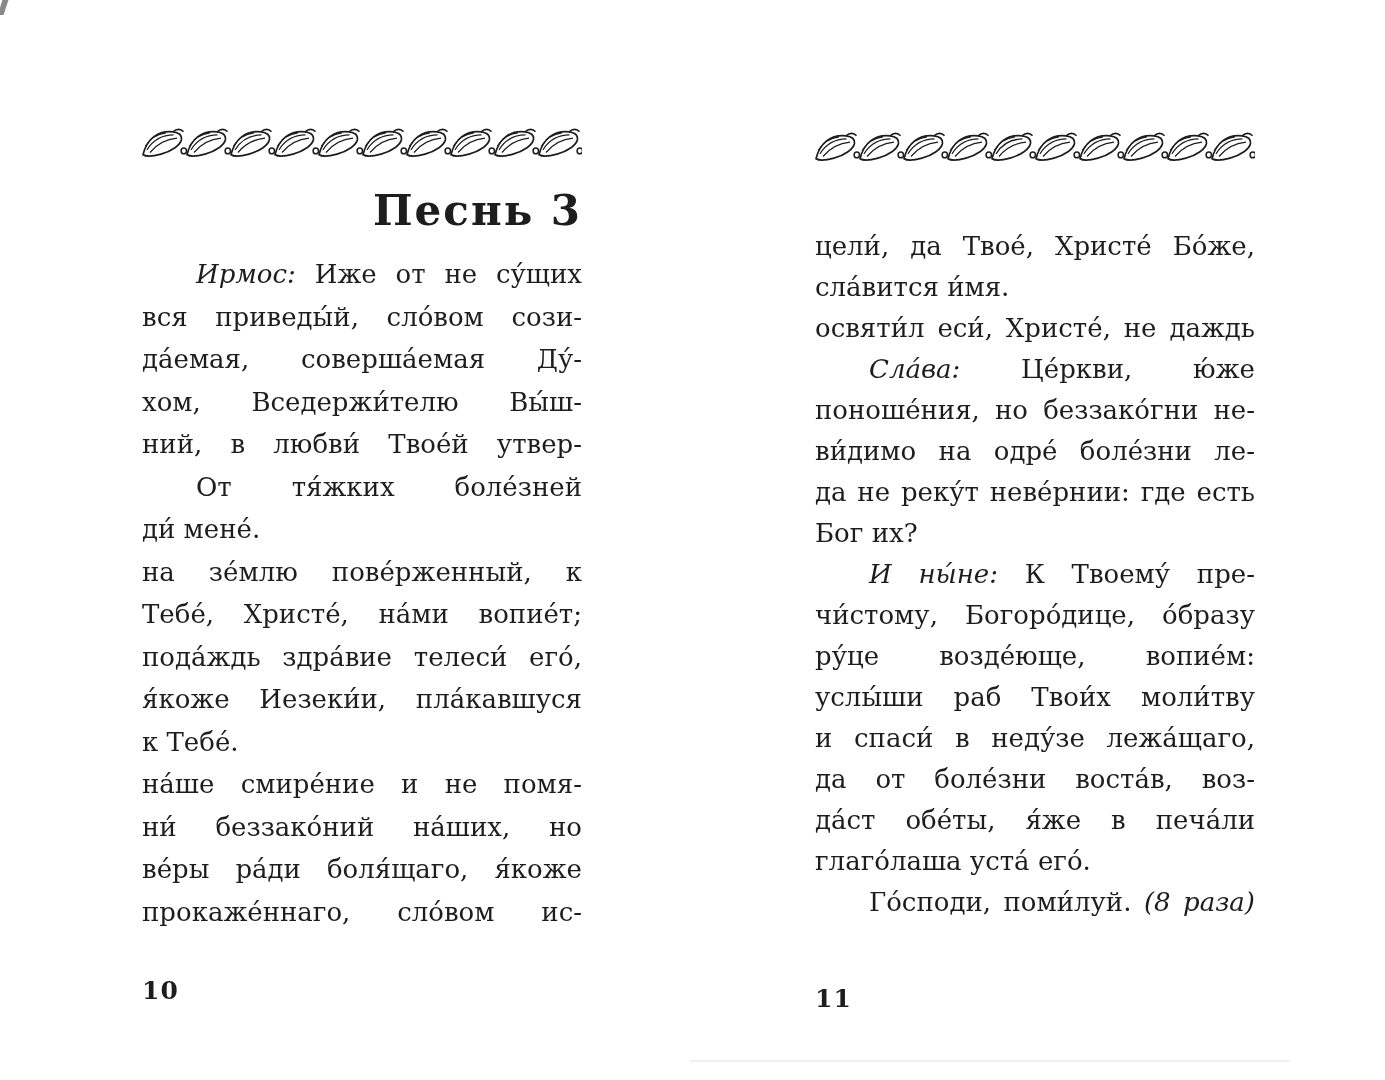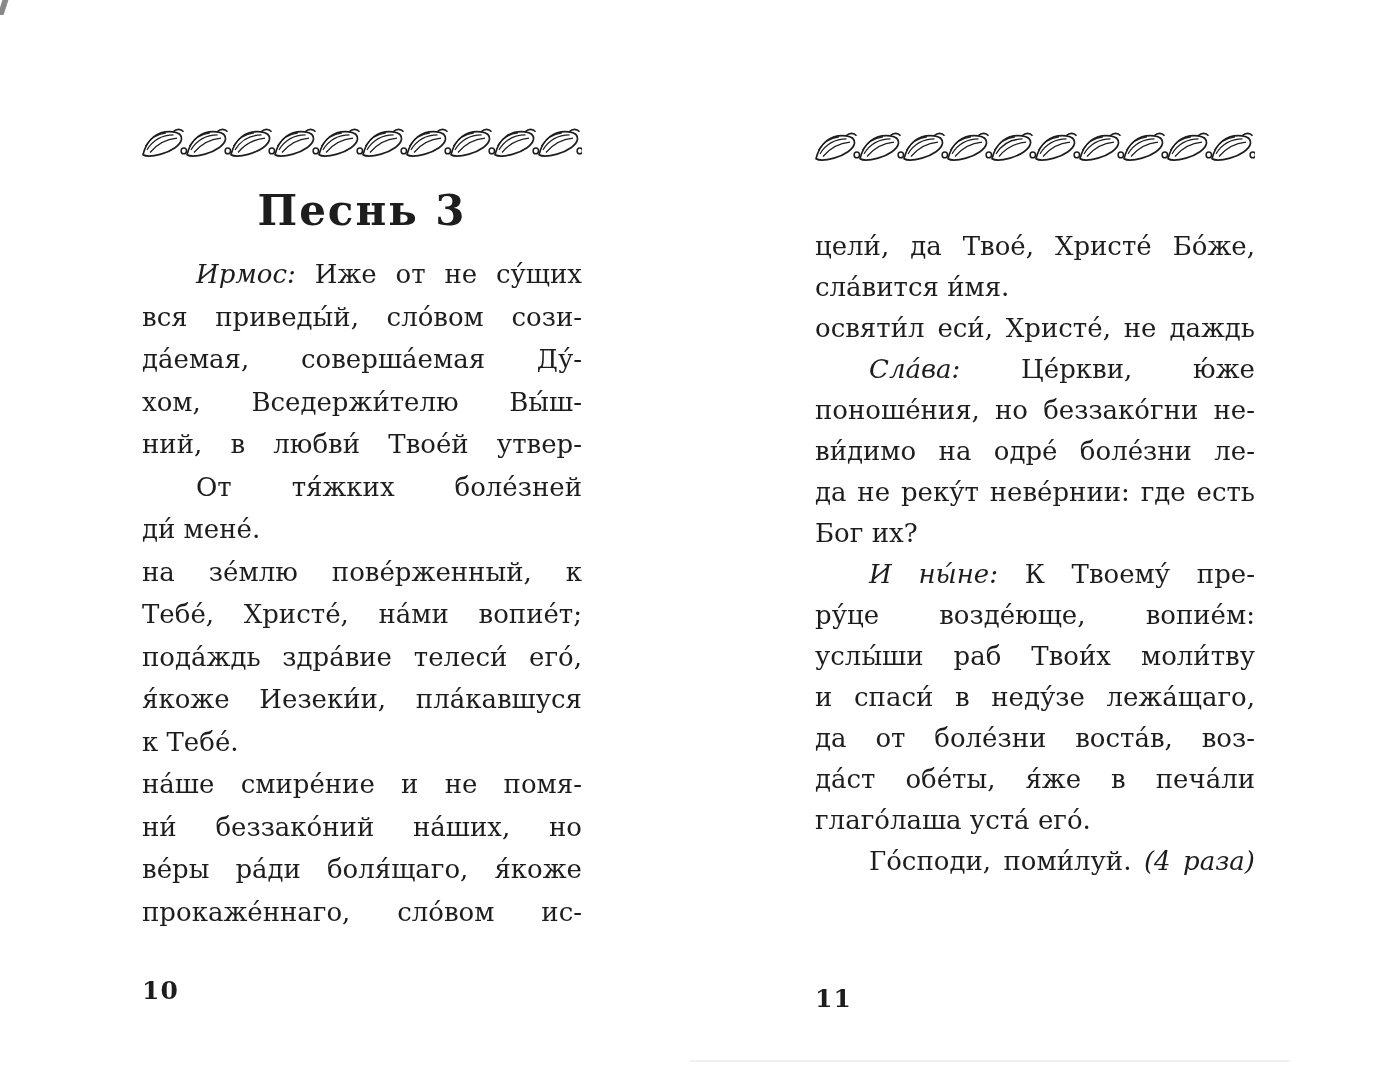--- a/index.html
+++ b/index.html
@@ -12,21 +12,21 @@
   .page--left{left:142px;width:440px}
   .page--right{left:815px;width:440px}
 
   .ornament{position:absolute;left:0;width:100%}
   .page--left .ornament{top:127px}
   .page--right .ornament{top:131px}
   .orn-band{display:block;width:100%;height:34px}
 
   .heading{
     position:absolute;top:186px;left:0;width:100%;margin:0;
-    text-align:center;font-size:42px;font-weight:bold;letter-spacing:2px;
+    text-align:right;font-size:42px;font-weight:bold;letter-spacing:2px;
   }
 
   .page-body{position:absolute;left:0;width:100%}
   .page--left  .page-body{top:253px}
   .page--right .page-body{top:226px}
   .page--left  .page-body .line{line-height:42.5px;height:42.5px}
   .page--right .page-body .line{line-height:41px;height:41px}
 
   .line{
     font-size:26px;
@@ -127,24 +127,25 @@
   <div class="page-body">
       <div class="line"><span>цели́, да Твое́, Христе́ Бо́же,</span></div>
       <div class="line flush"><span>сла́вится и́мя.</span></div>
       <div class="line"><span>освяти́л еси́, Христе́, не даждь</span></div>
       <div class="line indent"><span class="it">Сла́ва:</span><span> Це́ркви, ю́же</span></div>
       <div class="line"><span>поноше́ния, но беззако́гни не-</span></div>
       <div class="line"><span>ви́димо на одре́ боле́зни ле-</span></div>
       <div class="line"><span>да не реку́т неве́рнии: где есть</span></div>
       <div class="line flush"><span>Бог их?</span></div>
       <div class="line indent"><span class="it">И ны́не:</span><span> К Твоему́ пре-</span></div>
+      <div class="line"><span>чи́стому, Богоро́дице, о́бразу</span></div>
       <div class="line"><span>ру́це возде́юще, вопие́м:</span></div>
       <div class="line"><span>услы́ши раб Твои́х моли́тву</span></div>
       <div class="line"><span>и спаси́ в неду́зе лежа́щаго,</span></div>
       <div class="line"><span>да от боле́зни воста́в, воз-</span></div>
       <div class="line"><span>да́ст обе́ты, я́же в печа́ли</span></div>
       <div class="line flush"><span>глаго́лаша уста́ его́.</span></div>
-      <div class="line indent"><span>Го́споди, поми́луй. </span><span class="it">(4 раза)</span></div>
+      <div class="line indent"><span>Го́споди, поми́луй. </span><span class="it">(8 раза)</span></div>
     </div>
   <div class="pagenum">11</div>
 </section>
 
 <div class="scan-artifact"></div>
 
 </body></html>

